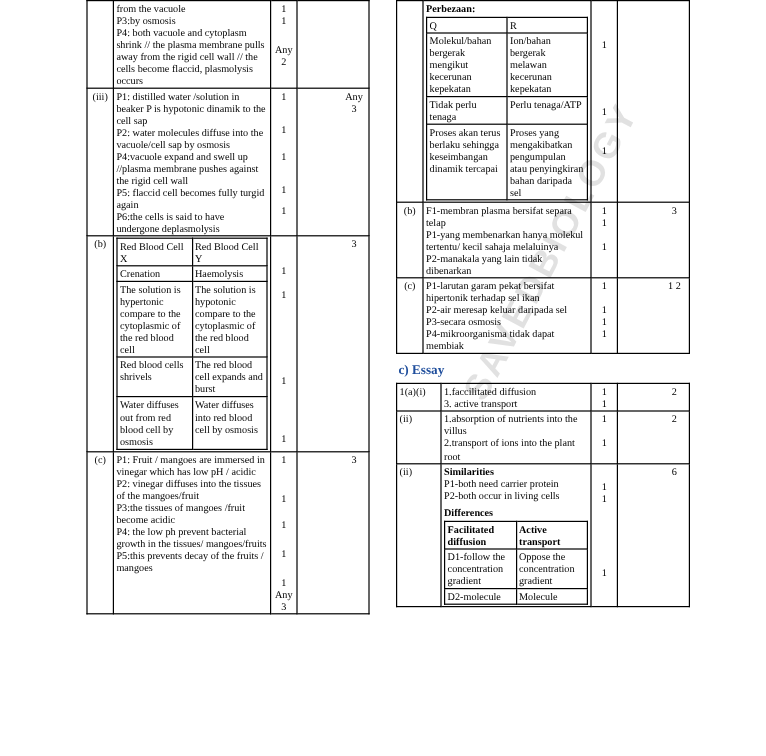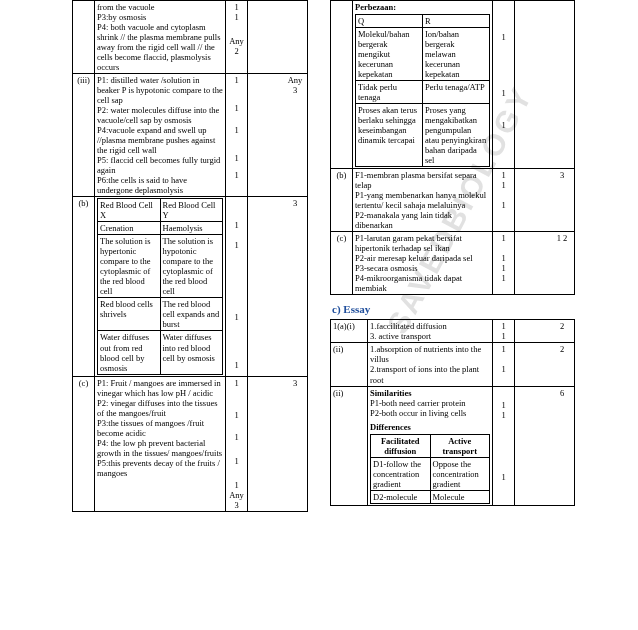--- a/index.html
+++ b/index.html
@@ -32,21 +32,21 @@
   .gap{display:block;height:4px;}
 
   .essay-head{
     color:#1f4e9c;
     font-weight:bold;
     font-size:11px;
     font-family:"Liberation Serif", serif;
     margin:8px 0 4px 2px;
   }
   .bold{font-weight:bold;}
-  .center{text-align:center;}
+  .center{text-align:left;}
 
   
   .watermark{
     position:absolute;
     left:330px;top:30px;
     width:260px;height:360px;
     pointer-events:none;
     transform:rotate(-62deg);
     transform-origin:center center;
     color:#c9c9c9;
@@ -82,21 +82,21 @@
           <span class="ln">1</span>
           <span class="ln" style="margin-top:14px">Any</span>
           <span class="ln">2</span>
         </td>
         <td class="c-tot"></td>
       </tr>
 
       <tr>
         <td class="c-label">(iii)</td>
         <td class="c-body">
-          <span class="ln">P1: distilled water /solution in beaker P is hypotonic compare to the cell sap</span>
+          <span class="ln">P1: distilled water /solution in beaker P is hypotonic dinamik to the cell sap</span>
           <span class="ln">P2: water molecules diffuse into the vacuole/cell sap by osmosis</span>
           <span class="ln">P4:vacuole expand and swell up //plasma membrane pushes against the rigid cell wall</span>
           <span class="ln">P5: flaccid cell becomes fully turgid again</span>
           <span class="ln">P6:the cells is said to have undergone deplasmolysis</span>
         </td>
         <td class="c-mark">
           <span class="ln">1</span>
           <span class="ln" style="margin-top:18px">1</span>
           <span class="ln" style="margin-top:12px">1</span>
           <span class="ln" style="margin-top:18px">1</span>

